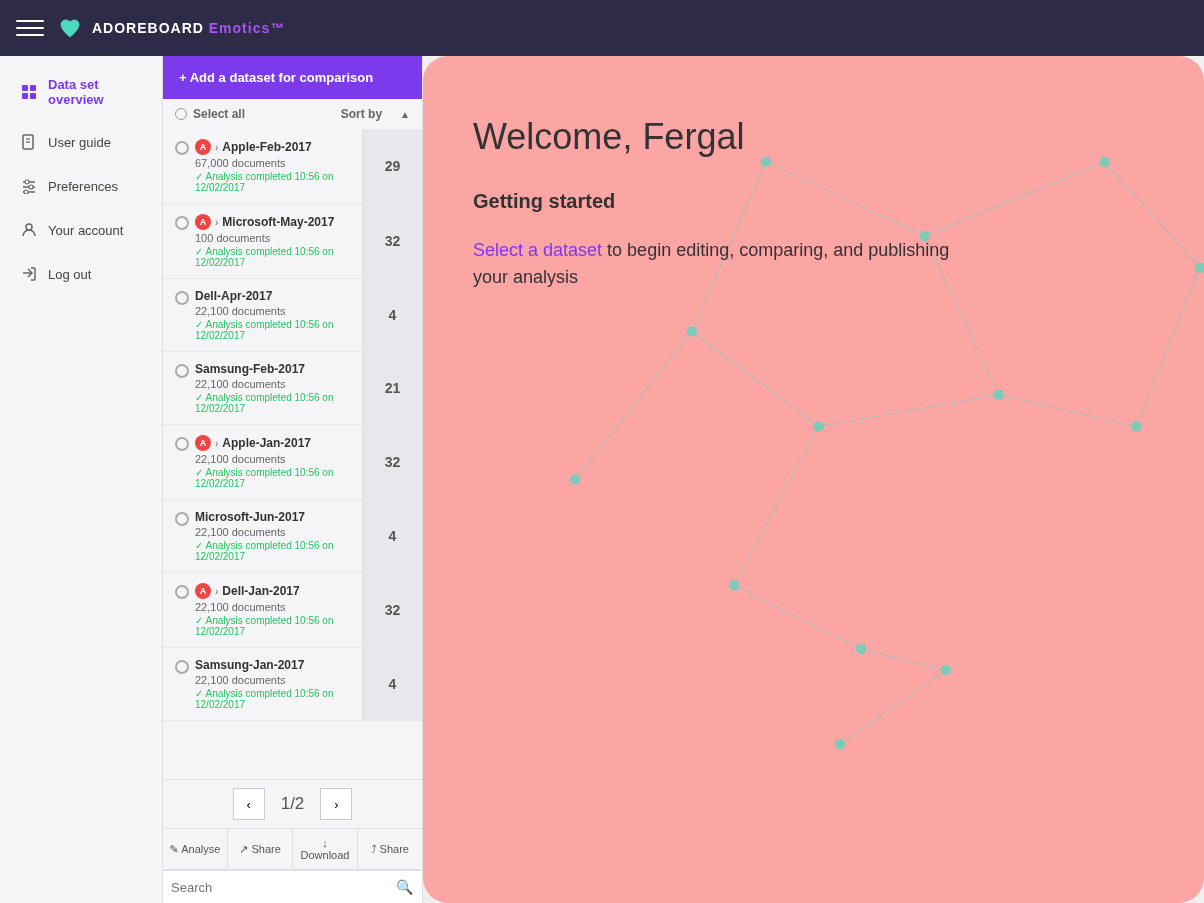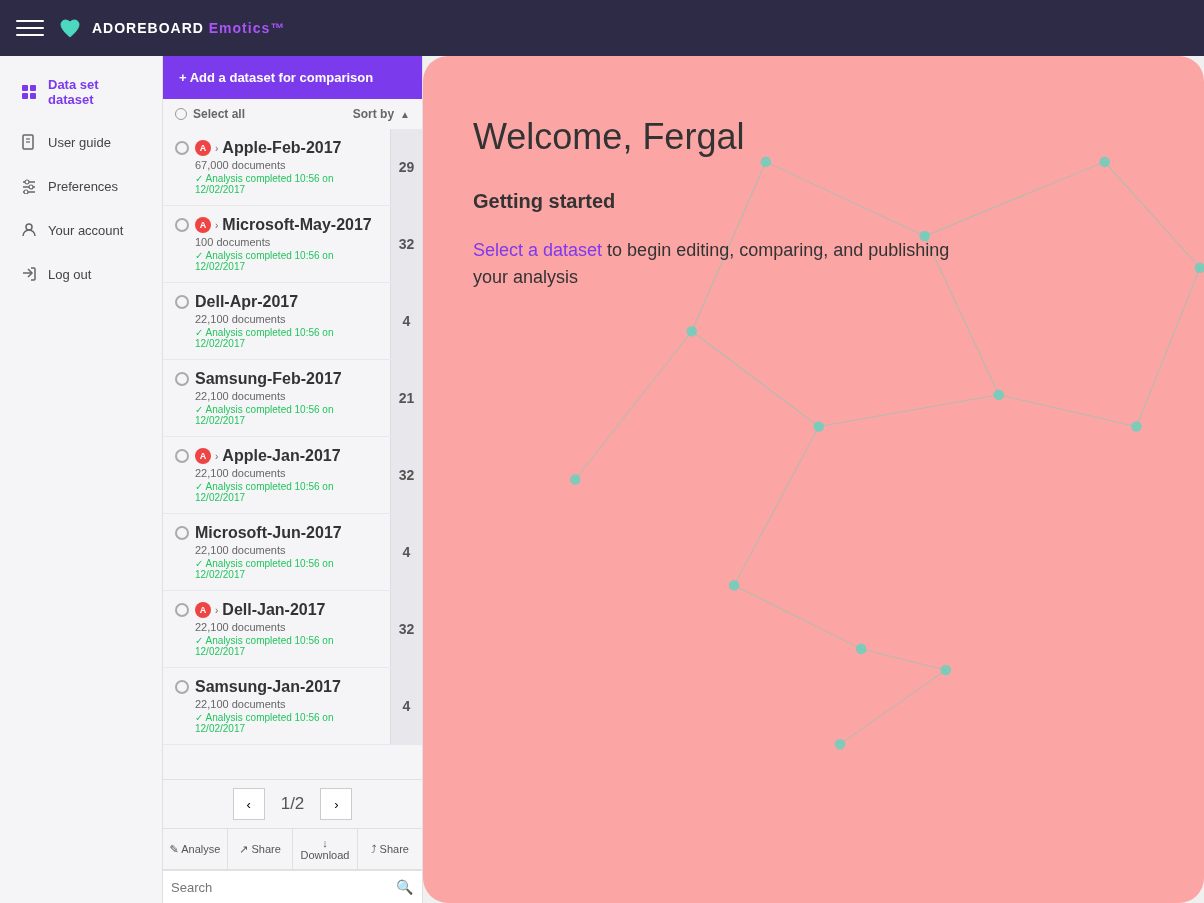--- a/index.html
+++ b/index.html
@@ -99,21 +99,21 @@
       align-items: center;
       padding: 8px 12px;
       font-size: 12px;
       color: #666;
       font-weight: bold;
     }
     .select-all {
       display: flex; align-items: center; gap: 6px; cursor: pointer;
     }
     .sort-by {
-      display: flex; align-items: center; gap: 6px; cursor: pointer; color: #666;
+      display: flex; align-items: center; gap: 18px; cursor: pointer; color: #666;
     }
 
     .dataset-list {
       flex: 1;
       overflow-y: auto;
     }
     .dataset-item {
       display: flex;
       align-items: stretch;
       border-bottom: 1px solid #e8e8e8;
@@ -147,39 +147,39 @@
       width: 16px; height: 16px;
       font-size: 9px;
       font-weight: bold;
       display: flex; align-items: center; justify-content: center;
       flex-shrink: 0;
     }
     .chevron-right {
       color: #666; font-size: 10px;
     }
     .dataset-name {
-      font-size: 16px;
+      font-size: 12px;
       font-weight: 600;
       color: #333;
     }
     .dataset-count {
       font-size: 11px;
       color: #666;
       margin-top: 2px;
     }
     .dataset-status {
       font-size: 10px;
       color: #22c55e;
       margin-top: 2px;
       display: flex; align-items: center; gap: 3px;
     }
 
     .dataset-number {
       background: #e8e8ec;
-      width: 32px;
+      width: 60px;
       display: flex;
       align-items: center;
       justify-content: center;
       font-size: 14px;
       font-weight: 600;
       color: #555;
       flex-shrink: 0;
       border-left: 1px solid #ddd;
     }
 
@@ -317,21 +317,21 @@
   <aside class="sidebar">
     <div class="sidebar-item active">
       <div class="sidebar-icon">
         <svg width="16" height="16" viewBox="0 0 16 16" fill="none">
           <rect x="1" y="1" width="6" height="6" rx="1" fill="#7c3aed"></rect>
           <rect x="9" y="1" width="6" height="6" rx="1" fill="#7c3aed"></rect>
           <rect x="1" y="9" width="6" height="6" rx="1" fill="#7c3aed"></rect>
           <rect x="9" y="9" width="6" height="6" rx="1" fill="#7c3aed"></rect>
         </svg>
       </div>
-      <span>Data set dataset</span>
+      <span>Data set overview</span>
     </div>
     <div class="sidebar-item">
       <div class="sidebar-icon">
         <svg width="16" height="16" viewBox="0 0 16 16" fill="none">
           <rect x="2" y="1" width="10" height="14" rx="1" stroke="#666" stroke-width="1.5"></rect>
           <line x1="5" y1="5" x2="9" y2="5" stroke="#666" stroke-width="1.2"></line>
           <line x1="5" y1="8" x2="9" y2="8" stroke="#666" stroke-width="1.2"></line>
         </svg>
       </div>
       <span>User guide</span>

